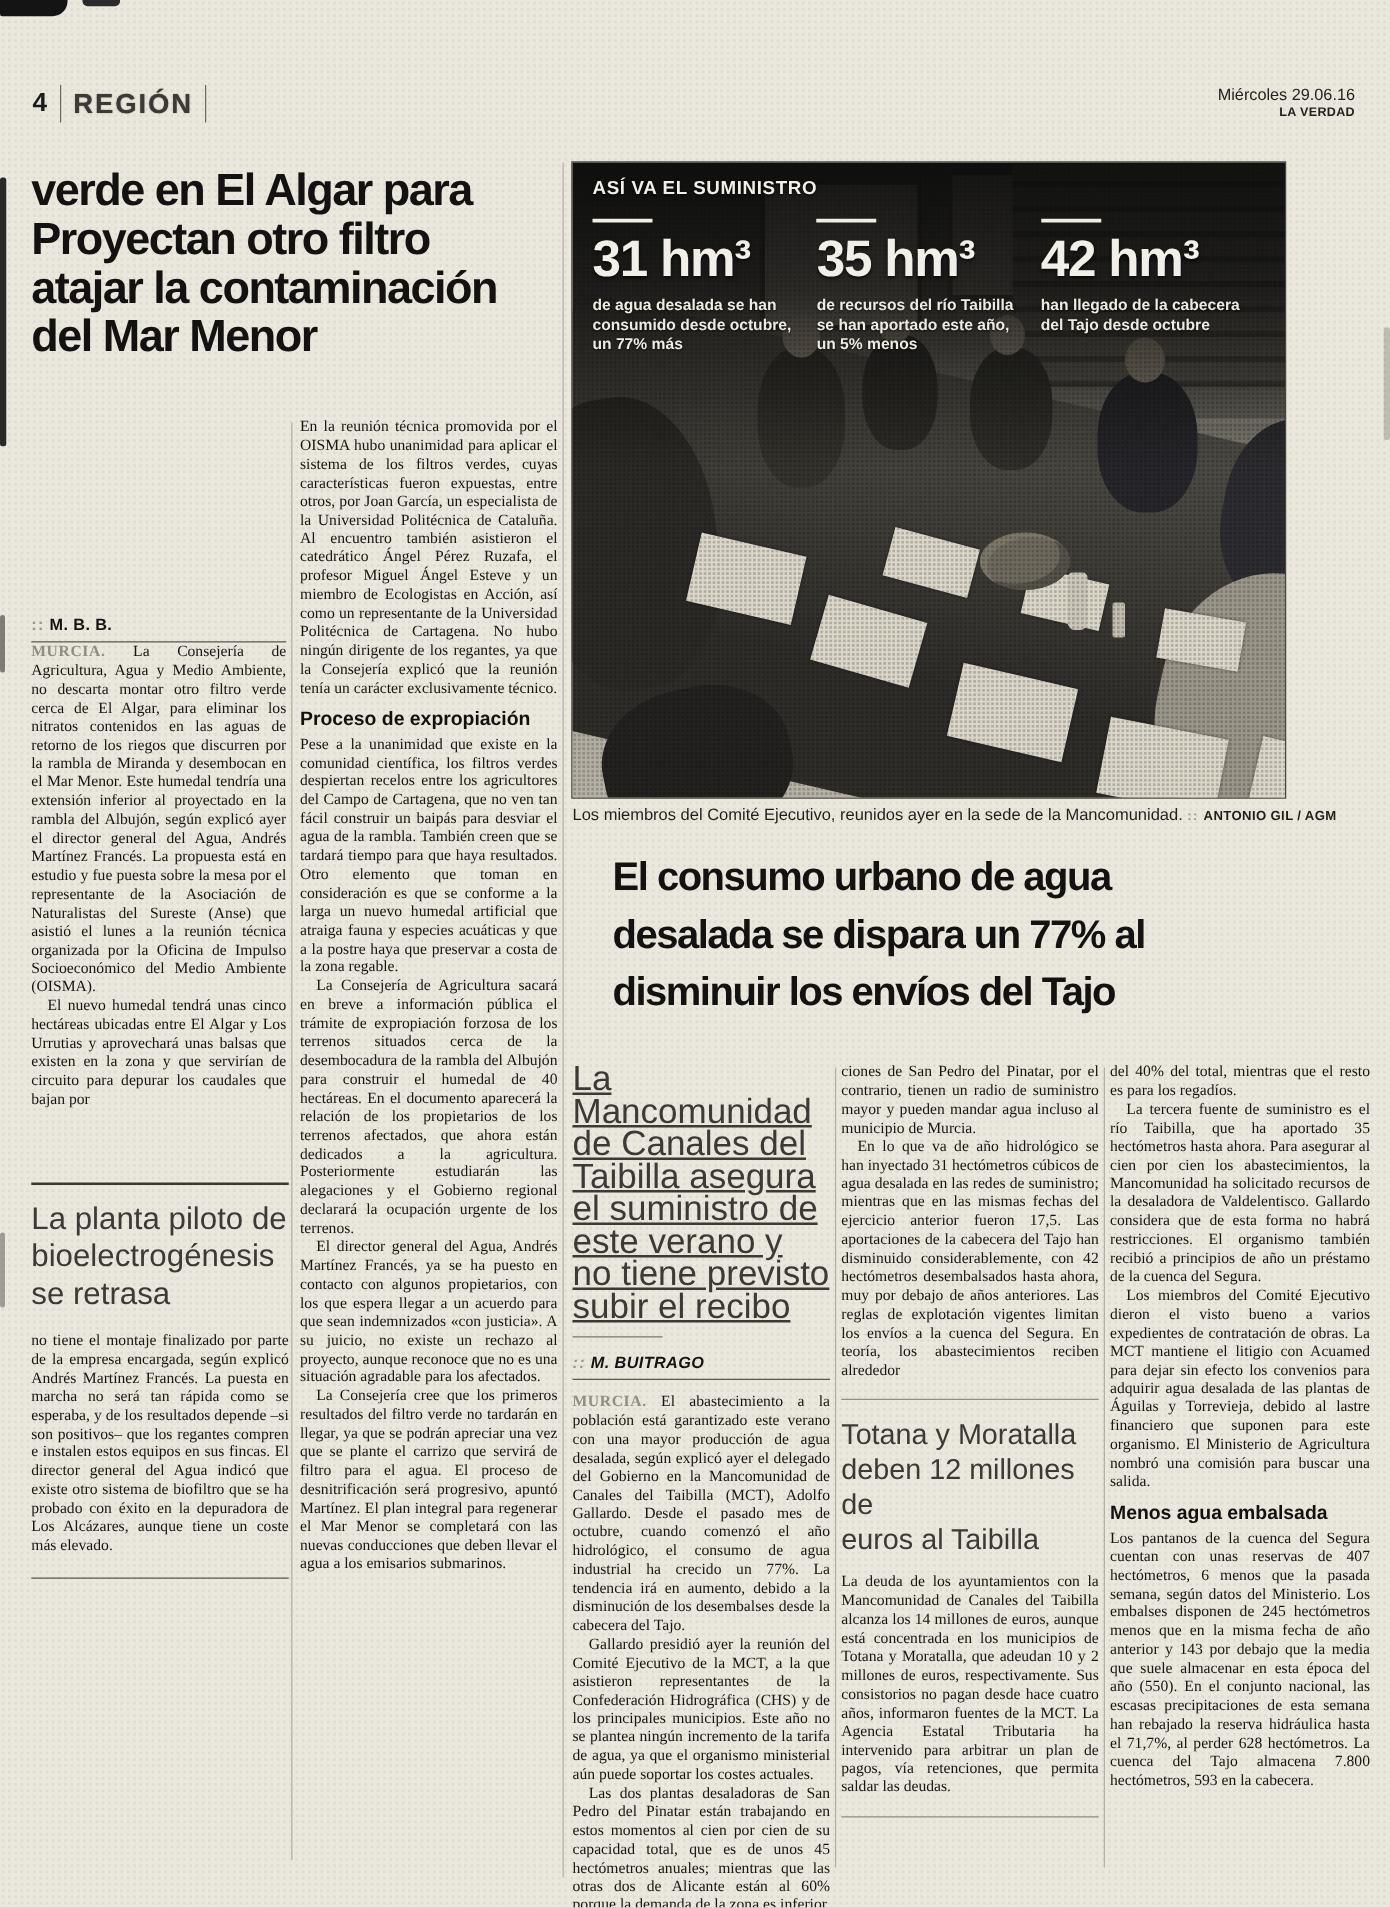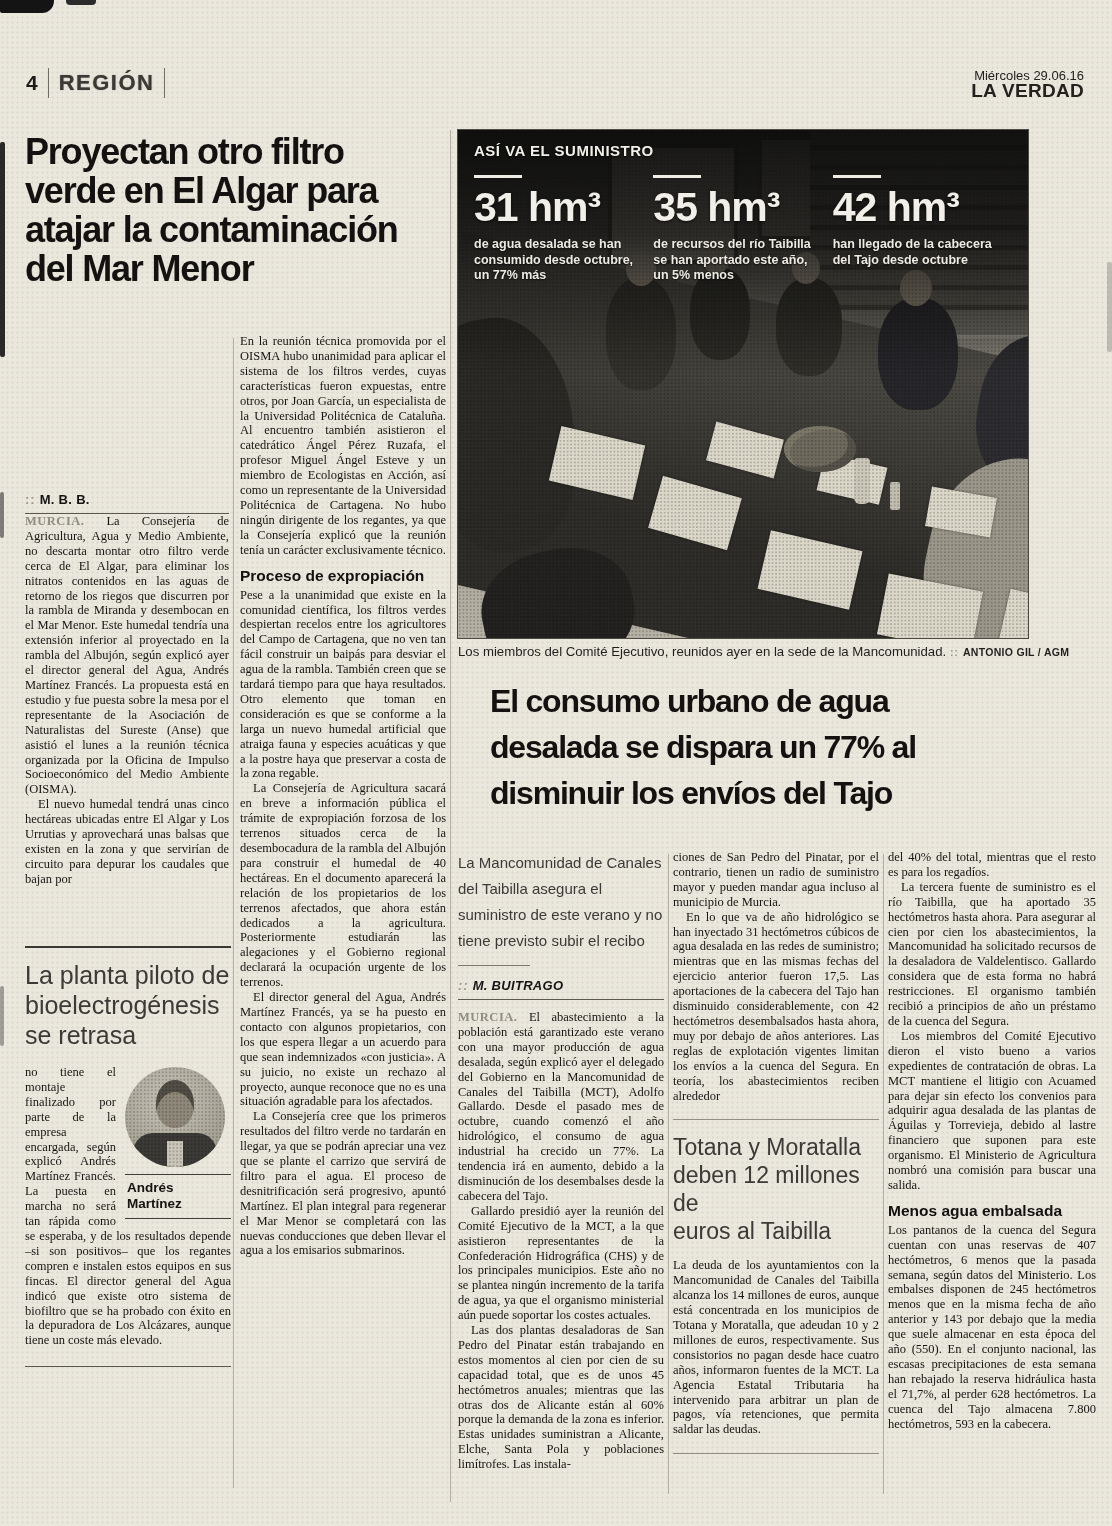--- a/index.html
+++ b/index.html
@@ -19,21 +19,21 @@
   .m6{left:1107px;top:262px;width:5px;height:90px;opacity:.2;border-radius:2px;}
 
   
   .hdr{position:absolute;left:26px;right:28px;top:68px;display:flex;justify-content:space-between;align-items:flex-start;}
   .hdr-left{display:flex;align-items:center;gap:10px;}
   .pageno{font-weight:bold;font-size:21px;}
   .hdr-sep{width:1px;height:30px;background:#6f6c64;}
   .section{font-weight:bold;font-size:22px;letter-spacing:1.5px;color:#3c3a36;
     text-shadow:0 0 1px #6c6a64;}
   .hdr-right{text-align:right;font-size:13px;line-height:15px;color:#23221f;}
-  .masthead{font-weight:bold;font-size:19px;letter-spacing:.3px;}
+  .masthead{font-weight:bold;font-size:10px;letter-spacing:.3px;}
 
   
   .h1{position:absolute;left:25px;top:132px;width:432px;font-weight:bold;
     font-size:36px;line-height:39px;letter-spacing:-1.2px;color:#131210;}
   .h2{position:absolute;left:458px;top:678px;width:642px;font-weight:bold;
     font-size:32px;line-height:46px;letter-spacing:-1.2px;color:#131210;margin-left:32px;}
 
   .standfirst{font-size:21px;line-height:25.5px;color:#3b3a36;font-weight:400;}
   .sf1{position:absolute;left:25px;top:340px;width:204px;}
   .sf-rule{width:72px;border-bottom:1px solid #7a776e;margin:11px 0 12px;}
@@ -133,21 +133,21 @@
     color:#edebe2;text-shadow:0 1px 2px rgba(0,0,0,.75);}
 
   .photo-cap{position:absolute;left:458px;top:644px;width:640px;font-size:13.2px;
     line-height:16px;color:#201f1c;}
   .credit{font-weight:bold;font-size:10.5px;letter-spacing:.3px;}
 
   
   #a2c1{left:458px;top:850px;width:206px;}
   #a2c2{left:673px;top:850px;width:206px;}
   #a2c3{left:888px;top:850px;width:208px;}
-  .sf2{font-size:15px;line-height:26px;color:#3b3a36;}
+  .sf2{font-size:28px;line-height:26px;color:#3b3a36;text-decoration:underline;}
   .b2{margin:0 0 10px;font-style:italic;}
   .inset{margin-top:16px;border-top:1px solid #918d80;padding-top:13px;}
   .inset-title{font-size:23px;line-height:28px;color:#3b3a36;margin-bottom:13px;}
   .inset-end{border-bottom:1px solid #918d80;margin-top:16px;}
 </style>
 </head>
 <body>
 
 <div id="page">
 
@@ -165,22 +165,22 @@
       <span class="section">REGIÓN</span>
       <span class="hdr-sep"></span>
     </div>
     <div class="hdr-right">
       <div>Miércoles 29.06.16</div>
       <div class="masthead">LA VERDAD</div>
     </div>
   </div>
 
   <div class="h1">
+    <div>verde en El Algar para</div>
     <div>Proyectan otro filtro</div>
-    <div>verde en El Algar para</div>
     <div>atajar la contaminación</div>
     <div>del Mar Menor</div>
   </div>
 
 
   <div class="byline b1">
     <span class="bmark">::</span><span>M. B. B.</span>
   </div>
 
   <div class="col body" id="a1c1">
@@ -188,29 +188,20 @@
     <p>El nuevo humedal tendrá unas cinco hectáreas ubicadas entre El Algar y Los Urrutias y aprovechará unas balsas que existen en la zona y que servirían de circuito para depurar los caudales que bajan por</p>
   </div>
 
   <div id="biobox" class="body">
     <div class="box-title">
       <div>La planta piloto de</div>
       <div>bioelectrogénesis</div>
       <div>se retrasa</div>
     </div>
     <div>
-      <div class="bio-float">
-        <div class="portrait">
-          <div class="p-head ph"></div>
-          <div class="p-suit ph"></div>
-          <div class="p-shirt ph"></div>
-          <div class="ht"></div>
-        </div>
-        <div class="bio-cap">Andrés Martínez</div>
-      </div>
       <p style="text-indent:0;">no tiene el montaje finalizado por parte de la empresa encargada, según explicó Andrés Martínez Francés. La puesta en marcha no será tan rápida como se esperaba, y de los resultados depende –si son positivos– que los regantes compren e instalen estos equipos en sus fincas. El director general del Agua indicó que existe otro sistema de biofiltro que se ha probado con éxito en la depuradora de Los Alcázares, aunque tiene un coste más elevado.</p>
     </div>
     <div style="clear:both;"></div>
     <div class="box-end"></div>
   </div>
 
   <div class="col body" id="a1c2">
     <p>En la reunión técnica promovida por el OISMA hubo unanimidad para aplicar el sistema de los filtros verdes, cuyas características fueron expuestas, entre otros, por Joan García, un especialista de la Universidad Politécnica de Cataluña. Al encuentro también asistieron el catedrático Ángel Pérez Ruzafa, el profesor Miguel Ángel Esteve y un miembro de Ecologistas en Acción, así como un representante de la Universidad Politécnica de Cartagena. No hubo ningún dirigente de los regantes, ya que la Consejería explicó que la reunión tenía un carácter exclusivamente técnico.</p>
     <div class="crosshead">Proceso de expropiación</div>
     <p style="text-indent:0;">Pese a la unanimidad que existe en la comunidad científica, los filtros verdes despiertan recelos entre los agricultores del Campo de Cartagena, que no ven tan fácil construir un baipás para desviar el agua de la rambla. También creen que se tardará tiempo para que haya resultados. Otro elemento que toman en consideración es que se conforme a la larga un nuevo humedal artificial que atraiga fauna y especies acuáticas y que a la postre haya que preservar a costa de la zona regable.</p>

